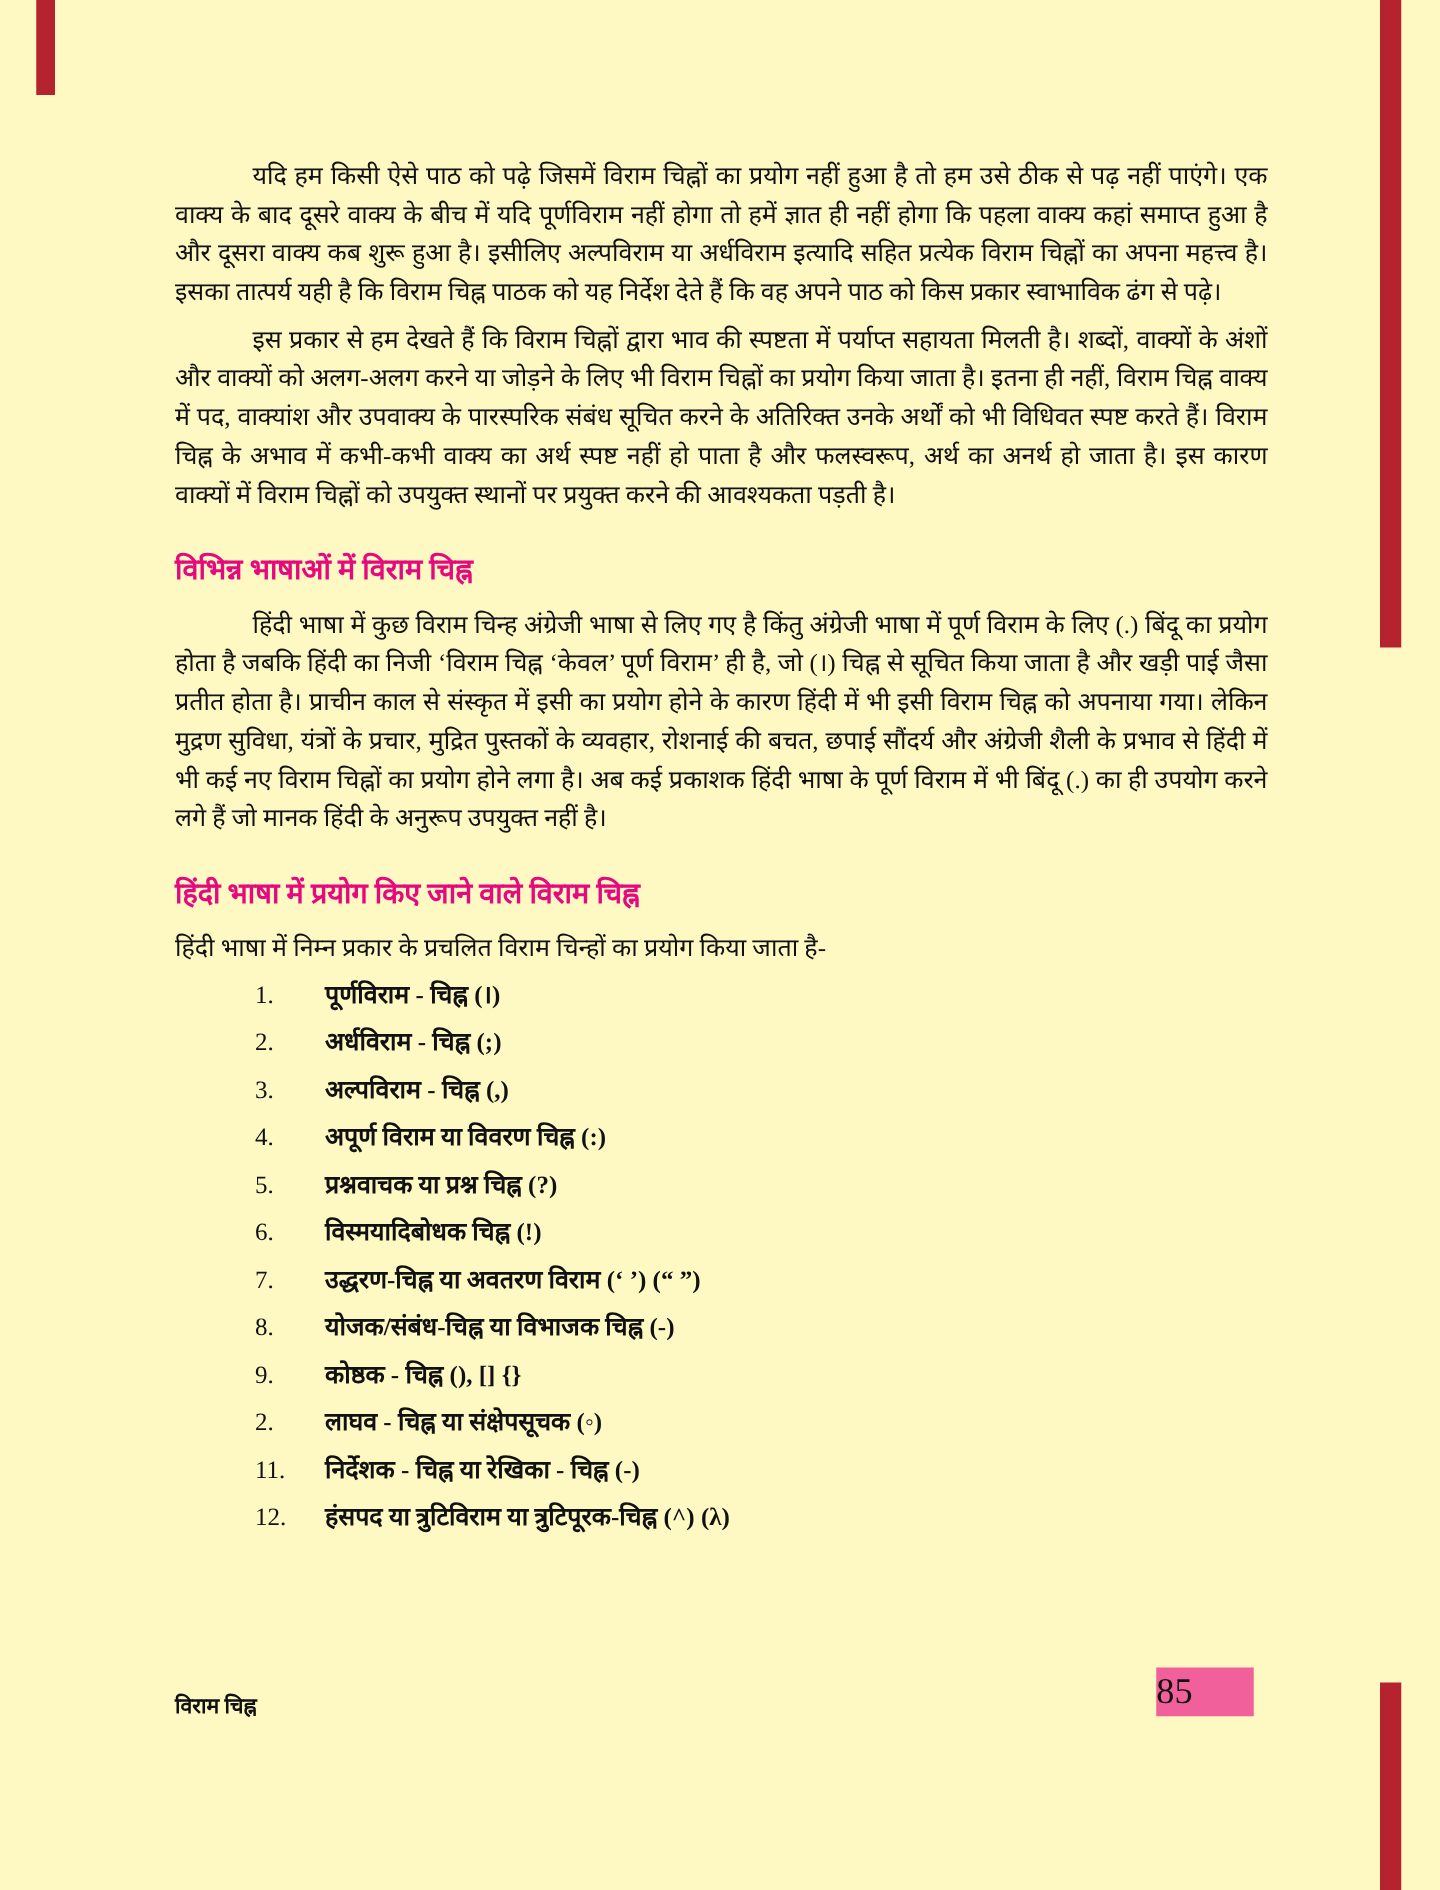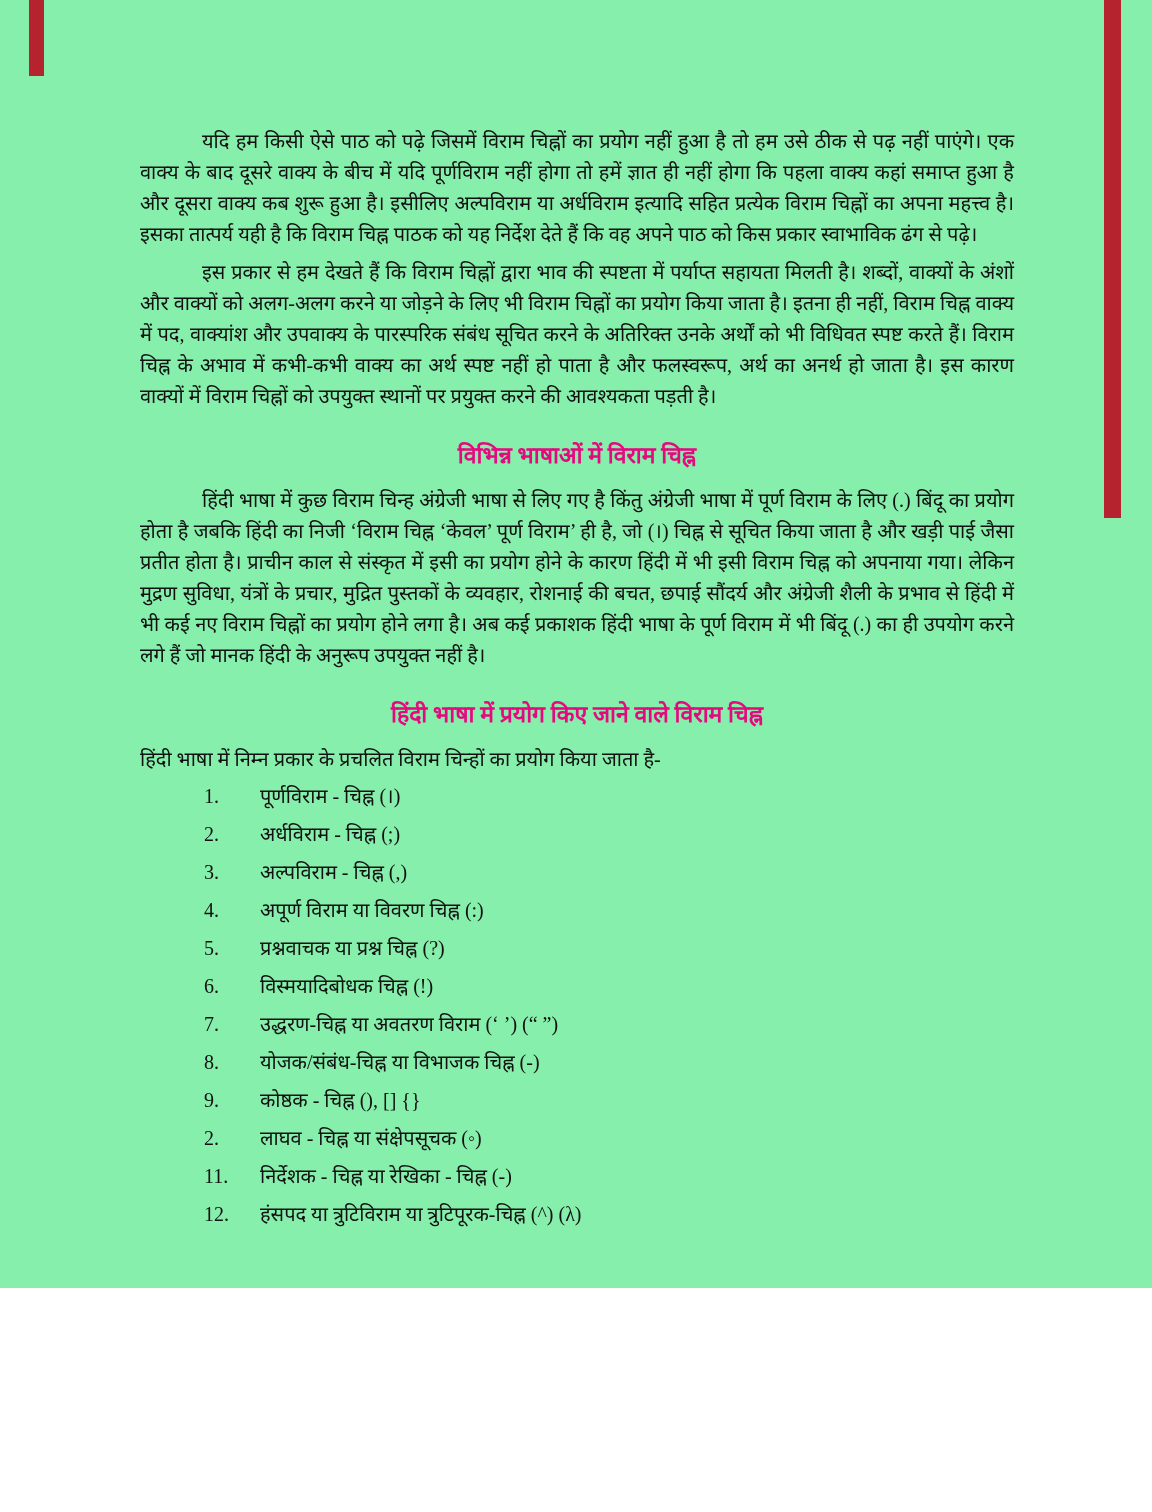--- a/index.html
+++ b/index.html
@@ -1,22 +1,22 @@
 <!DOCTYPE html>
 <html lang="hi" style="--accent-pink: #e5097f; --bar-red: #b5232e; --page-box-pink: #f2609b; --text: #111111;"><head>
 <meta charset="utf-8">
 <style>
   * { margin: 0; padding: 0; box-sizing: border-box; }
   html, body { background: #ffffff; }
   .page {
     position: relative;
     width: 1152px;
-    height: 1288px;
+    height: 1512px;
     margin: 0 auto;
-    background: #86efac;
+    background: #fef9c3;
     overflow: hidden;
     font-family: "Liberation Serif", "DejaVu Serif", serif;
     color: var(--text, #111111);
   }
   .bar { position: absolute; background: var(--bar-red, #b5232e); }
   .bar-top-left { left: 29px; top: 0; width: 15px; height: 76px; }
   .bar-top-right { left: 1104px; top: 0; width: 17px; height: 518px; }
   .bar-bottom-right { left: 1104px; top: 1346px; width: 17px; height: 166px; }
 
   .content { position: absolute; left: 140px; top: 126px; width: 874px; }
@@ -26,48 +26,48 @@
     line-height: 31px;
     text-align: justify;
     text-indent: 62px;
     margin-bottom: 7px;
   }
   h2.section {
     color: var(--accent-pink, #e5097f);
     font-size: 23px;
     font-weight: bold;
     margin: 26px 0 15px 0;
-    text-align: center;
   }
   .intro-line {
     font-size: 20px;
     line-height: 31px;
     margin-bottom: 6px;
   }
   .plist { margin-top: 8px; }
   .plist .row {
     display: flex;
     align-items: baseline;
     font-size: 20px;
     line-height: 26px;
     margin-bottom: 12px;
   }
   .plist .num {
     width: 56px;
     margin-left: 64px;
     flex: 0 0 auto;
     font-family: "Liberation Serif", serif;
   }
-  .plist .txt { flex: 1 1 auto; }
+  .plist .txt { flex: 1 1 auto; font-weight: bold; }
 
   .footer-label {
     position: absolute;
     left: 140px;
     top: 1352px;
     font-size: 17px;
+    font-weight: bold;
   }
   .page-number-box {
     position: absolute;
     left: 925px;
     top: 1334px;
     width: 78px;
     height: 39px;
     background: var(--page-box-pink, #f2609b);
     display: flex;
     align-items: center;

